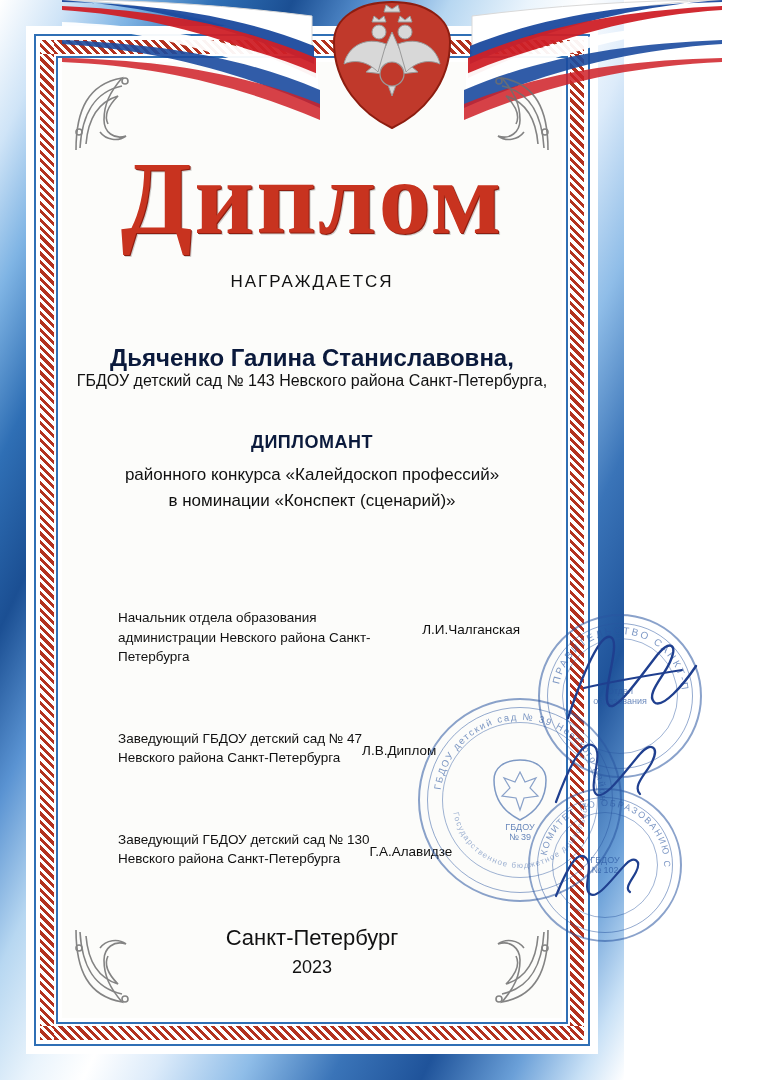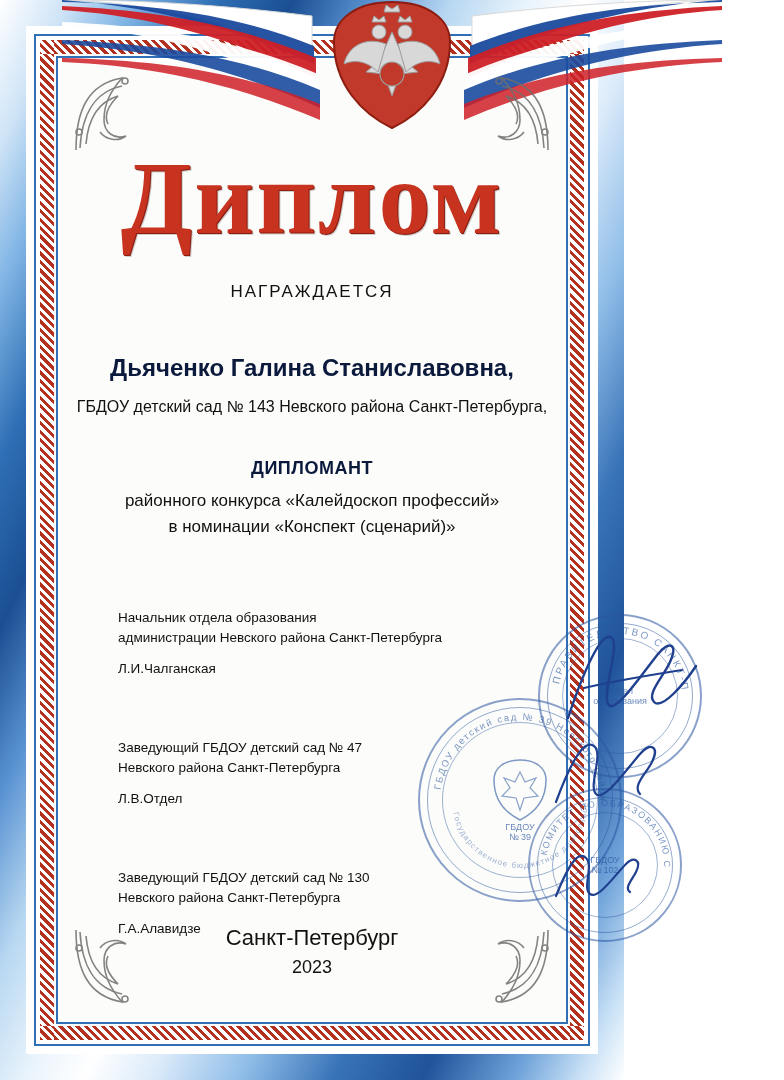--- a/index.html
+++ b/index.html
@@ -101,39 +101,39 @@
     color: #c8331f;
     letter-spacing: 2px;
     line-height: 1.0;
     margin-top: 18px;
     text-shadow:
       1px 1px 0 #8d1d10,
       2px 2px 0 rgba(0,0,0,0.18);
   }
 
   .awarded-label {
-    margin-top: 32px;
+    margin-top: 22px;
     font-size: 17px;
     letter-spacing: 2px;
     color: #111;
   }
 
   .recipient-name {
     margin-top: 52px;
     font-size: 24px;
     font-weight: bold;
     color: #0b1a3c;
   }
   .recipient-role {
     margin-top: 8px;
     font-size: 17px;
     color: #111;
   }
   .recipient-org {
-    margin-top: 16px;
+    margin-top: 0;
     font-size: 16px;
     color: #111;
   }
 
   .award-title {
     margin-top: 42px;
     font-size: 18px;
     font-weight: bold;
     color: #0b1a3c;
     letter-spacing: 0.5px;
@@ -153,21 +153,20 @@
     left: 48px; right: 34px;
     top: 480px;
   }
   .sig-row {
     position: relative;
     display: flex;
     justify-content: flex-start;
     align-items: flex-start;
     margin-bottom: 62px;
     text-align: left;
-    flex-direction: column;
   }
   .sig-left {
     font-size: 13.5px;
     line-height: 1.45;
     color: #111;
     max-width: 430px;
   }
   .sig-right {
     font-size: 13.5px;
     color: #111;
@@ -364,21 +363,21 @@
           <div>администрации Невского района Санкт-Петербурга</div>
         </div>
         <div class="sig-right">Л.И.Чалганская</div>
       </div>
 
       <div class="sig-row">
         <div class="sig-left">
           <div>Заведующий ГБДОУ детский сад № 47</div>
           <div>Невского района Санкт-Петербурга</div>
         </div>
-        <div class="sig-right">Л.В.Отдел</div>
+        <div class="sig-right">Л.В.Диплом</div>
       </div>
 
       <div class="sig-row">
         <div class="sig-left">
           <div>Заведующий ГБДОУ детский сад № 130</div>
           <div>Невского района Санкт-Петербурга</div>
         </div>
         <div class="sig-right">Г.А.Алавидзе</div>
       </div>
 

